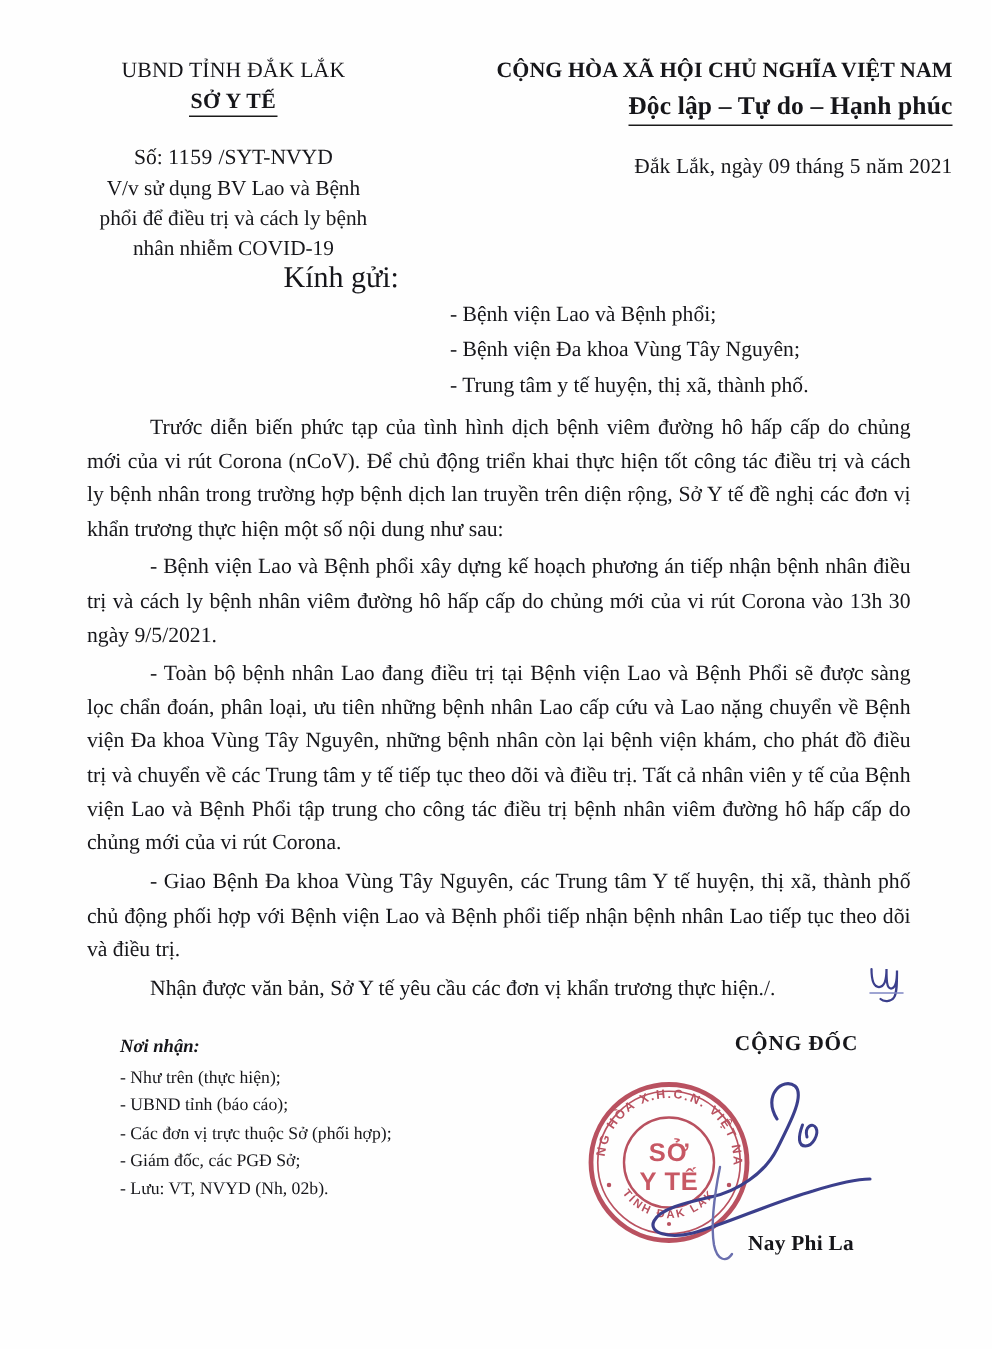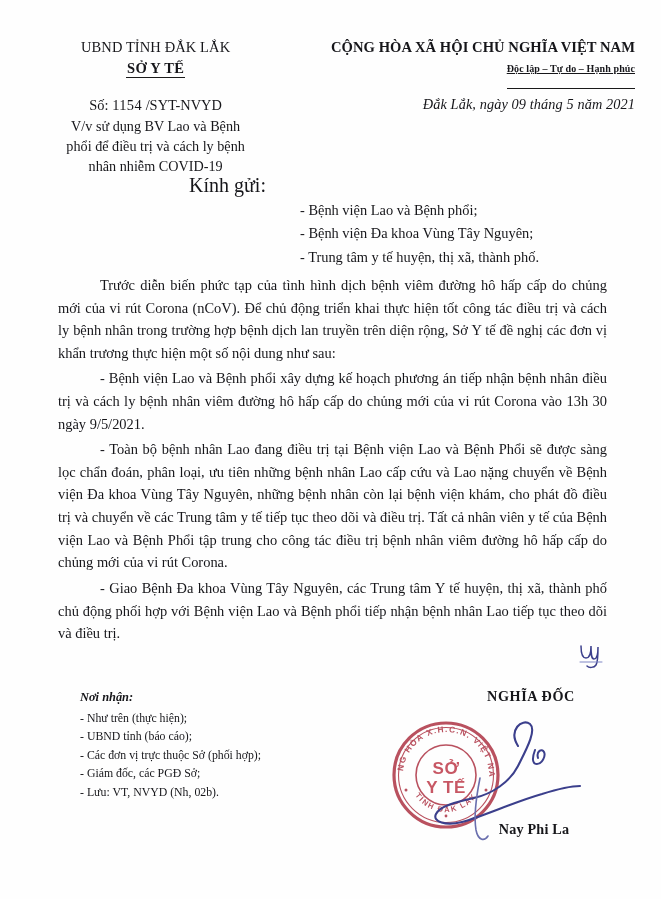--- a/index.html
+++ b/index.html
@@ -64,49 +64,47 @@
     padding: 0 1px 1px 1px;
   }
   .nation-title {
     font-size: 14.6px;
     font-weight: bold;
     line-height: 1.35;
     letter-spacing: .05px;
     white-space: nowrap;
   }
   .nation-motto {
-    font-size: 10px;
+    font-size: 17px;
     font-weight: bold;
     line-height: 1.5;
     display: inline-block;
     border-bottom: 1.4px solid #1a1a1a;
-    padding-bottom: 12px;
+    padding-bottom: 0;
     letter-spacing: .1px;
-    text-decoration: underline;
   }
 
   .doc-number {
     margin-top: 16px;
     font-size: 14.4px;
     line-height: 1.42;
     white-space: nowrap;
   }
   .doc-number .num {
     letter-spacing: .4px;
   }
   .subject {
     font-size: 14.2px;
     line-height: 1.42;
     margin-top: 1px;
     padding: 0 2px;
   }
   .place-date {
-    margin-top: 7px;
+    margin-top: 19px;
     font-size: 14.3px;
-    font-style: italic;
     white-space: nowrap;
     letter-spacing: .1px;
   }
 
   
   .kinh-gui {
     position: absolute;
     top: 174px;
     left: 189px;
     font-size: 20px;
@@ -216,21 +214,21 @@
 <div class="page">
 
   <div class="header">
 
     <div class="hdr-left">
       <div class="org-name">UBND TỈNH ĐẮK LẮK</div>
       <div class="org-sub"><span class="ul">SỞ Y TẾ</span></div>
 
       <div class="doc-number">
         <span>Số:</span>
-        <span class="num">1154</span>
+        <span class="num">1159</span>
         <span>/SYT-NVYD</span>
       </div>
 
       <div class="subject">
         <div>V/v sử dụng BV Lao và Bệnh</div>
         <div>phổi để điều trị và cách ly bệnh</div>
         <div>nhân nhiễm COVID-19</div>
       </div>
     </div>
 
@@ -248,20 +246,21 @@
     <div>- Bệnh viện Lao và Bệnh phổi;</div>
     <div>- Bệnh viện Đa khoa Vùng Tây Nguyên;</div>
     <div>- Trung tâm y tế huyện, thị xã, thành phố.</div>
   </div>
 
   <div class="body-text">
     <p>Trước diễn biến phức tạp của tình hình dịch bệnh viêm đường hô hấp cấp do chủng mới của vi rút Corona (nCoV). Để chủ động triển khai thực hiện tốt công tác điều trị và cách ly bệnh nhân trong trường hợp bệnh dịch lan truyền trên diện rộng, Sở Y tế đề nghị các đơn vị khẩn trương thực hiện một số nội dung như sau:</p>
     <p>- Bệnh viện Lao và Bệnh phổi xây dựng kế hoạch phương án tiếp nhận bệnh nhân điều trị và cách ly bệnh nhân viêm đường hô hấp cấp do chủng mới của vi rút Corona vào 13h 30 ngày 9/5/2021.</p>
     <p>- Toàn bộ bệnh nhân Lao đang điều trị tại Bệnh viện Lao và Bệnh Phổi sẽ được sàng lọc chẩn đoán, phân loại, ưu tiên những bệnh nhân Lao cấp cứu và Lao nặng chuyển về Bệnh viện Đa khoa Vùng Tây Nguyên, những bệnh nhân còn lại bệnh viện khám, cho phát đồ điều trị và chuyển về các Trung tâm y tế tiếp tục theo dõi và điều trị. Tất cả nhân viên y tế của Bệnh viện Lao và Bệnh Phổi tập trung cho công tác điều trị bệnh nhân viêm đường hô hấp cấp do chủng mới của vi rút Corona.</p>
     <p>- Giao Bệnh Đa khoa Vùng Tây Nguyên, các Trung tâm Y tế huyện, thị xã, thành phố chủ động phối hợp với Bệnh viện Lao và Bệnh phổi tiếp nhận bệnh nhân Lao tiếp tục theo dõi và điều trị.</p>
+    <p>Nhận được văn bản, Sở Y tế yêu cầu các đơn vị khẩn trương thực hiện./.</p>
   </div>
 
   <div class="initial-mark">
     <svg width="40" height="28" viewBox="0 0 40 28" fill="none" xmlns="http://www.w3.org/2000/svg">
       <path d="M3 4 C3 11, 4 16, 8 16 C12 16, 13 10, 13 4 C13 11, 13 17, 16 17 C19 17, 20 11, 20 5
                C20 13, 20 20, 18 23 C16 26, 11 26, 9 24" stroke="#3b3f8c" stroke-width="1.5" stroke-linecap="round" fill="none"></path>
       <path d="M2 20 L24 20" stroke="#7f86c4" stroke-width="1" stroke-linecap="round"></path>
     </svg>
   </div>
 
@@ -270,21 +269,21 @@
     <div class="noi-nhan">
       <div class="noi-nhan-title">Nơi nhận:</div>
       <div>- Như trên (thực hiện);</div>
       <div>- UBND tỉnh (báo cáo);</div>
       <div>- Các đơn vị trực thuộc Sở (phối hợp);</div>
       <div>- Giám đốc, các PGĐ Sở;</div>
       <div>- Lưu: VT, NVYD (Nh, 02b).</div>
     </div>
 
     <div class="sign-block">
-      <div class="sign-title">NGHĨA ĐỐC</div>
+      <div class="sign-title">CỘNG ĐỐC</div>
 
       <div class="seal">
         <svg width="118" height="118" viewBox="0 0 118 118" xmlns="http://www.w3.org/2000/svg">
           <defs>
             <path id="arcTop" d="M 16,59 A 43,43 0 0 1 102,59" fill="none"></path>
             <path id="arcBot" d="M 22,59 A 37,37 0 0 0 96,59" fill="none"></path>
           </defs>
           <g opacity="0.88">
             <circle cx="59" cy="59" r="52" fill="none" stroke="#b03a4a" stroke-width="3.2"></circle>
             <circle cx="59" cy="59" r="47.5" fill="none" stroke="#b03a4a" stroke-width="1.1"></circle>

